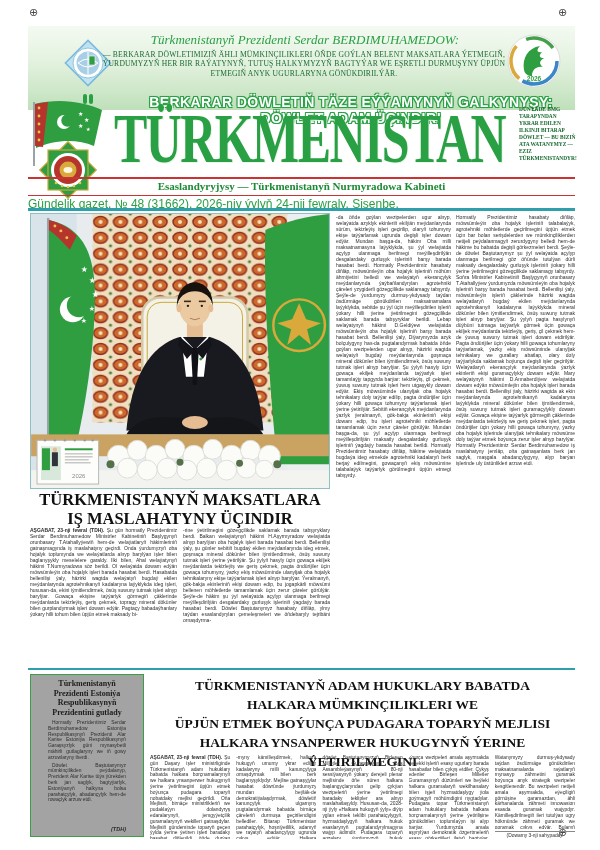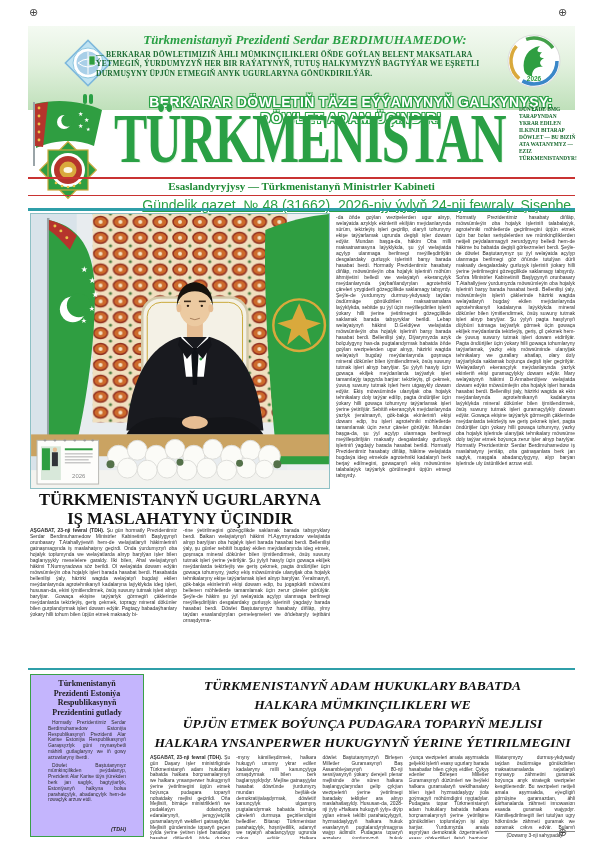--- a/index.html
+++ b/index.html
@@ -5,65 +5,65 @@
   html,body{margin:0;padding:0;background:#fff;}
   .page{position:relative;width:600px;height:850px;background:#ffffff;overflow:hidden;
         font-family:"Liberation Sans",sans-serif;color:#222;}
   .abs{position:absolute;}
   
   .cropmark{position:absolute;font-size:11px;color:#4a4a4a;font-family:"DejaVu Sans",sans-serif;}
   
   .top-panel{left:28px;top:26px;width:547px;height:84px;
      background:linear-gradient(180deg,#f4faf2 0%,#e2f1de 45%,#bfe0ba 100%);}
   .quote-speaker{left:120px;top:32px;width:370px;text-align:center;
-     font-family:"Liberation Serif",serif;font-style:italic;font-weight:bold;
+     font-family:"Liberation Serif",serif;font-style:italic;font-weight:normal;
      font-size:13px;color:#2aa045;}
-  .quote-body{left:96px;top:50px;width:416px;text-align:left;
-     font-family:"Liberation Serif",serif;font-weight:bold;font-size:7.6px;
+  .quote-body{left:96px;top:50px;width:416px;text-align:center;
+     font-family:"Liberation Serif",serif;font-weight:normal;font-size:7.6px;
      line-height:9.4px;color:#1c6b33;letter-spacing:.2px;}
   .slogan{left:96px;top:94px;width:430px;text-align:center;font-weight:900;
      font-size:14px;letter-spacing:.4px;color:#ffffff;
      text-shadow:-1px -1px 0 #2aa045,1px -1px 0 #2aa045,-1px 1px 0 #2aa045,1px 1px 0 #2aa045,0 0 2px #2aa045;margin-left:40px;}
   .slogan-mark{left:82px;top:93px;}
   
   .mast-title{left:100px;top:102px;width:420px;height:76px;display:flex;align-items:flex-start;justify-content:center;}
   .mast-title span{font-family:"Liberation Serif",serif;font-weight:bold;font-size:64px;
      color:#2aa045;letter-spacing:-2px;transform:scaleX(.78) scaleY(1.08);white-space:nowrap;
      text-shadow:1px 1px 0 #e9f5e9;}
   .mast-motto{left:519px;top:106px;width:57px;font-family:"Liberation Serif",serif;
      font-weight:bold;font-size:5.4px;line-height:7px;color:#17682e;}
   .rule-red2{left:28px;top:177px;width:547px;height:2px;background:#c93332;}
   .founder{left:28px;top:180px;width:547px;text-align:center;font-family:"Liberation Serif",serif;
      font-weight:bold;font-size:11px;color:#1d8a34;}
   .rule-red1{left:28px;top:195px;width:547px;height:1px;background:#c93332;}
-  .dateline{left:28px;top:197px;width:547px;text-align:right;font-size:14px;color:#2aa045;text-decoration:underline;}
+  .dateline{left:28px;top:197px;width:547px;text-align:left;font-size:12px;color:#2aa045;}
   .rule-teal{left:28px;top:208px;width:547px;height:2.5px;background:#2f9fa9;}
   
   .photo{left:30px;top:213px;width:300px;height:276px;border:1px solid #8fc0c5;box-sizing:border-box;}
   
   .a1-title{left:30px;top:491px;width:300px;text-align:center;font-family:"Liberation Serif",serif;
      font-weight:bold;font-size:16.5px;line-height:18.5px;color:#101010;}
   .ncol{position:absolute;font-size:5px;line-height:6px;text-align:justify;color:#2e2e2e;overflow:hidden;}
   .lead{font-weight:bold;}
   .c1{left:30px;top:527px;width:147px;height:139px;}
   .c2{left:183px;top:527px;width:147px;height:139px;}
   .c3{left:336px;top:214px;width:115px;height:452px;}
   .c4{left:456px;top:214px;width:119px;height:452px;}
   .rule-teal2{left:28px;top:668px;width:547px;height:2px;background:#2f9fa9;}
   
   .sidebox{left:30px;top:674px;width:114px;height:163px;border:1.5px solid #3aa048;
-     background:#c4b5fd;box-sizing:border-box;padding:4px 17px;display:flex;flex-direction:column;}
+     background:#a3a3a3;box-sizing:border-box;padding:4px 17px;display:flex;flex-direction:column;}
   .sidebox-title{text-align:center;font-family:"Liberation Serif",serif;font-weight:bold;
      font-size:8px;line-height:9.5px;color:#1c1c1c;margin-bottom:3px;}
   .sidebox-body{flex:1;overflow:hidden;font-size:4.9px;line-height:5.8px;text-align:justify;color:#2e2e2e;}
   .sidebox-body p{margin:0 0 2px 0;text-indent:4px;}
   .sidebox-credit{text-align:right;font-weight:bold;font-style:italic;font-size:5.5px;color:#2e2e2e;}
   
   .a2-title{left:150px;top:676px;width:425px;text-align:center;font-family:"Liberation Serif",serif;
-     font-weight:bold;font-size:13.5px;line-height:19px;color:#101010;font-style:italic;}
+     font-weight:bold;font-size:13.5px;line-height:19px;color:#101010;}
   .a2-cols{left:150px;top:755px;width:425px;height:84px;display:flex;gap:6px;}
   .a2-col{flex:1;font-size:4.9px;line-height:5.8px;text-align:justify;color:#2e2e2e;overflow:hidden;}
   .a2-col5{display:flex;flex-direction:column;}
   .a2-col5 .txt{flex:1;overflow:hidden;}
   .contin{border-top:.5px solid #888;margin-top:2px;padding-top:1.5px;text-align:center;
      font-size:4.9px;color:#2e2e2e;}
   svg{display:block;}
 </style>
 </head>
 <body>
@@ -138,21 +138,21 @@
       <circle cx="54" cy="85" r="1.3" fill="#e8c54a"></circle>
     </svg>
   </div>
 
   <div class="abs mast-title">
     <span>TÜRKMENISTAN</span>
   </div>
   <div class="abs mast-motto">DÜNÝÄDE BMG TARAPYNDAN YKRAR EDILEN ILKINJI BITARAP DÖWLET — BU BIZIŇ ATA WATANYMYZ — EZIZ TÜRKMENISTANDYR!</div>
 
   <div class="abs rule-red2"></div>
-  <div class="abs founder">Esaslandyryjysy — Türkmenistanyň Ministrler Kabineti</div>
+  <div class="abs founder">Esaslandyryjysy — Türkmenistanyň Nurmyradowa Kabineti</div>
   <div class="abs rule-red1"></div>
   <div class="abs dateline">Gündelik gazet.  № 48 (31662).  2026-njy ýylyň 24-nji fewraly. Şişenbe.</div>
   <div class="abs rule-teal"></div>
 
   <div class="abs photo">
     <svg viewBox="0 0 300 276" width="298" height="274">
       <defs>
         <pattern id="carpet" width="20" height="16" patternUnits="userSpaceOnUse">
           <rect width="20" height="16" fill="#f0dfbf"></rect>
           <ellipse cx="10" cy="8" rx="7" ry="5.5" fill="#cd6a2b" stroke="#8f2c1e" stroke-width="1.5"></ellipse>
@@ -252,21 +252,21 @@
       <rect x="34" y="236" width="28" height="2" fill="#2f9e41"></rect>
       <rect x="34" y="241" width="28" height="1.2" fill="#bbb"></rect>
         <rect x="34" y="244" width="28" height="1.2" fill="#bbb"></rect>
       <rect x="34" y="247" width="24" height="1.2" fill="#bbb"></rect>
         <rect x="34" y="250" width="26" height="1.2" fill="#bbb"></rect>
       <text x="48" y="266" font-size="6" fill="#888" text-anchor="middle" font-family="Liberation Sans,sans-serif">2026</text>
     </svg>
   </div>
 
   <div class="abs a1-title">
-    <div>TÜRKMENISTANYŇ UGURLARYNA</div>
+    <div>TÜRKMENISTANYŇ MAKSATLARA</div>
     <div>IŞ MASLAHATYNY ÜÇINDIR</div>
   </div>
 
   <div class="ncol c1">
     <span class="lead">AŞGABAT, 23-nji fewral (TDH).</span>
     <span>Şu gün hormatly Prezidentimiz Serdar Berdimuhamedow Ministrler Kabinetiniň Başlygynyň orunbasary T.Atahallyýewiň hem-de welaýatlaryň häkimleriniň gatnaşmagynda iş maslahatyny geçirdi. Onda ýurdumyzyň oba hojalyk toplumynda we welaýatlarda alnyp barylýan işler bilen baglanyşykly meselelere garaldy. Ilki bilen, Ahal welaýatynyň häkimi T.Nurmyradowa söz berildi. Ol welaýatda dowam edýän möwsümleýin oba hojalyk işleri barada hasabat berdi. Hasabatda bellenilişi ýaly, häzirki wagtda welaýatyň bugdaý ekilen meýdanlarynda agrotehnikanyň kadalaryna laýyklykda ideg işleri, hususan-da, ekini iýmitlendirmek, ösüş suwuny tutmak işleri alnyp barylýar. Gowaça ekişine taýýarlyk görmegiň çäklerinde meýdanlarda tekizleýiş, geriş çekmek, topragy mineral dökünler bilen gurplandyrmak işleri dowam edýär. Pagtaçy babadaýhanlary ýokary hilli tohum bilen üpjün etmek maksady bi-</span>
   </div>
   <div class="ncol c2">-rine ýetirilmegini gözegçilikde saklamak barada tabşyryklary berdi. Balkan welaýatynyň häkimi H.Aşyrmyradow welaýatda alnyp barylýan oba hojalyk işleri barada hasabat berdi. Bellenilişi ýaly, şu günler sebitiň bugdaý ekilen meýdanlarynda ideg etmek, goşmaça mineral dökünler bilen iýmitlendirmek, ösüş suwuny tutmak işleri ýerine ýetirilýär. Şu ýylyň hasyly üçin gowaça ekiljek meýdanlarda tekizleýiş we geriş çekmek, pagta öndürijiler üçin gowaça tohumyny, ýazky ekiş möwsüminde ulanyljak oba hojalyk tehnikalaryny ekişe taýýarlamak işleri alnyp barylýar. Ýeralmanyň, gök-bakja ekinleriniň ekişi dowam edip, bu jogapkärli möwsümi bellenen möhletlerde tamamlamak üçin zerur çäreler görülýär. Şeýle-de häkim şu ýyl welaýatda açylyp ulanmaga berilmegi meýilleşdirilýän desgalardaky gurluşyk işleriniň ýagdaýy barada hasabat berdi. Döwlet Baştutanymyz hasabaty diňläp, ylmy taýdan esaslandyrylan çemeleşmeleri we öňdebaryly tejribäni ornaşdyrma-</div>
   <div class="ncol c3">-da öňde goýlan wezipelerden ugur alnyp, welaýatda azyklyk ekinleriň ekilýän meýdanlarynda sürüm, tekizleýiş işleri geçirilip, olaryň tohumyny ekişe taýýarlamak ugrunda degişli işler dowam edýär. Mundan başga-da, häkim Oba milli maksatnamasyna laýyklykda, şu ýyl welaýatda açylyp ulanmaga berilmegi meýilleşdirilýän desgalardaky gurluşyk işleriniň barşy barada hasabat berdi. Hormatly Prezidentimiz hasabaty diňläp, möwsümleýin oba hojalyk işleriniň möhüm ähmiýetini belledi we welaýatyň ekerançylyk meýdanlarynda ýaýbaňlandyrylan agrotehniki çäreleri yzygiderli gözegçilikde saklamagy tabşyrdy. Şeýle-de ýurdumyzy durmuş-ykdysady taýdan ösdürmäge gönükdirilen maksatnamalara laýyklykda, sebitde şu ýyl üçin meýilleşdirilen işleriň ýokary hilli ýerine ýetirilmegini gözegçilikde saklamak barada tabşyryklar berildi. Lebap welaýatynyň häkimi D.Geldiýew welaýatda möwsümleýin oba hojalyk işleriniň barşy barada hasabat berdi. Bellenilişi ýaly, Diýarymyzda azyk bolçulygyny has-da pugtalandyrmak babatda öňde goýlan wezipelerden ugur alnyp, häzirki wagtda welaýatyň bugdaý meýdanlarynda goşmaça mineral dökünler bilen iýmitlendirmek, ösüş suwuny tutmak işleri alnyp barylýar. Şu ýylyň hasyly üçin gowaça ekiljek meýdanlarda taýýarlyk işleri tamamlaýjy tapgyrda barýar: tekizleýiş, çil çekmek, ýuwuş suwuny tutmak işleri hem utgaşykly dowam edýär. Ekiş möwsüminde ulanyljak oba hojalyk tehnikalary doly taýýar edilip, pagta öndürijiler üçin ýokary hilli gowaça tohumyny taýýarlamak işleri ýerine ýetirilýär. Sebitiň ekerançylyk meýdanlarynda ýazlyk ýeralmanyň, gök-bakja ekinleriniň ekişi dowam edip, bu işleri agrotehniki möhletlerde tamamlamak üçin zerur çäreler görülýär. Mundan başga-da, şu ýyl açylyp ulanmaga berilmegi meýilleşdirilýän maksatly desgalardaky gurluşyk işleriniň ýagdaýy barada hasabat berildi. Hormatly Prezidentimiz hasabaty diňläp, häkime welaýatda bugdaýa ideg etmekde agrotehniki kadalaryň berk berjaý edilmegini, gowaçanyň ekiş möwsümine talabalaýyk taýýarlyk görülmegini üpjün etmegi tabşyrdy.</div>
   <div class="ncol c4">Hormatly Prezidentimiz hasabaty diňläp, möwsümleýin oba hojalyk işleriniň talabalaýyk, agrotehniki möhletlerde geçirilmegini üpjün etmek üçin bar bolan serişdelerden we mümkinçiliklerden netijeli peýdalanmagyň zerurdygyny belledi hem-de häkime bu babatda degişli görkezmeleri berdi. Şeýle-de döwlet Baştutanymyz şu ýyl welaýatda açylyp ulanmaga berilmegi göz öňünde tutulýan dürli maksatly desgalardaky gurluşyk işleriniň ýokary hilli ýerine ýetirilmegini gözegçilikde saklamagy tabşyrdy. Soňra Ministrler Kabinetiniň Başlygynyň orunbasary T.Atahallyýew ýurdumyzda möwsümleýin oba hojalyk işleriniň barşy barada hasabat berdi. Bellenilişi ýaly, möwsümleýin işleriň çäklerinde häzirki wagtda welaýatlaryň bugdaý ekilen meýdanlarynda agrotehnikanyň kadalaryna laýyklykda mineral dökünler bilen iýmitlendirmek, ösüş suwuny tutmak işleri alnyp barylýar. Şu ýylyň pagta hasylynyň düýbüni tutmaga taýýarlyk görmek üçin gowaça ekiljek meýdanlarda tekizleýiş, geriş, çil çekmek hem-de ýuwuş suwuny tutmak işleri dowam etdirilýär. Pagta öndürijiler üçin ýokary hilli gowaça tohumlaryny taýýarlamak, ýazky ekiş möwsüminde ulanyljak tehnikalary we gurallary abatlap, olary doly taýýarlykda saklamak boýunça degişli işler geçirilýär. Welaýatlaryň ekerançylyk meýdanlarynda ýazlyk ekinleriň ekişi guramaçylykly dowam edýär. Mary welaýatynyň häkimi D.Annaberdiýew welaýatda dowam edýän möwsümleýin oba hojalyk işleri barada hasabat berdi. Bellenilişi ýaly, häzirki wagtda ak ekin meýdanlarynda agrotehnikanyň kadalaryna laýyklykda mineral dökünler bilen iýmitlendirmek, ösüş suwuny tutmak işleri guramaçylykly dowam edýär. Gowaça ekişine taýýarlyk görmegiň çäklerinde meýdanlarda tekizleýiş we geriş çekmek işleri, pagta öndürijiler üçin ýokary hilli gowaça tohumyny, ýazky oba hojalyk işlerinde ulanyljak tehnikalary möwsüme doly taýýar etmek boýunça zerur işler alnyp barylýar. Hormatly Prezidentimiz Serdar Berdimuhamedow iş maslahatyny jemläp, oňa gatnaşanlara berk jan saglyk, maşgala abadançylygyny, alyp barýan işlerinde uly üstünlikleri arzuw etdi.</div>

